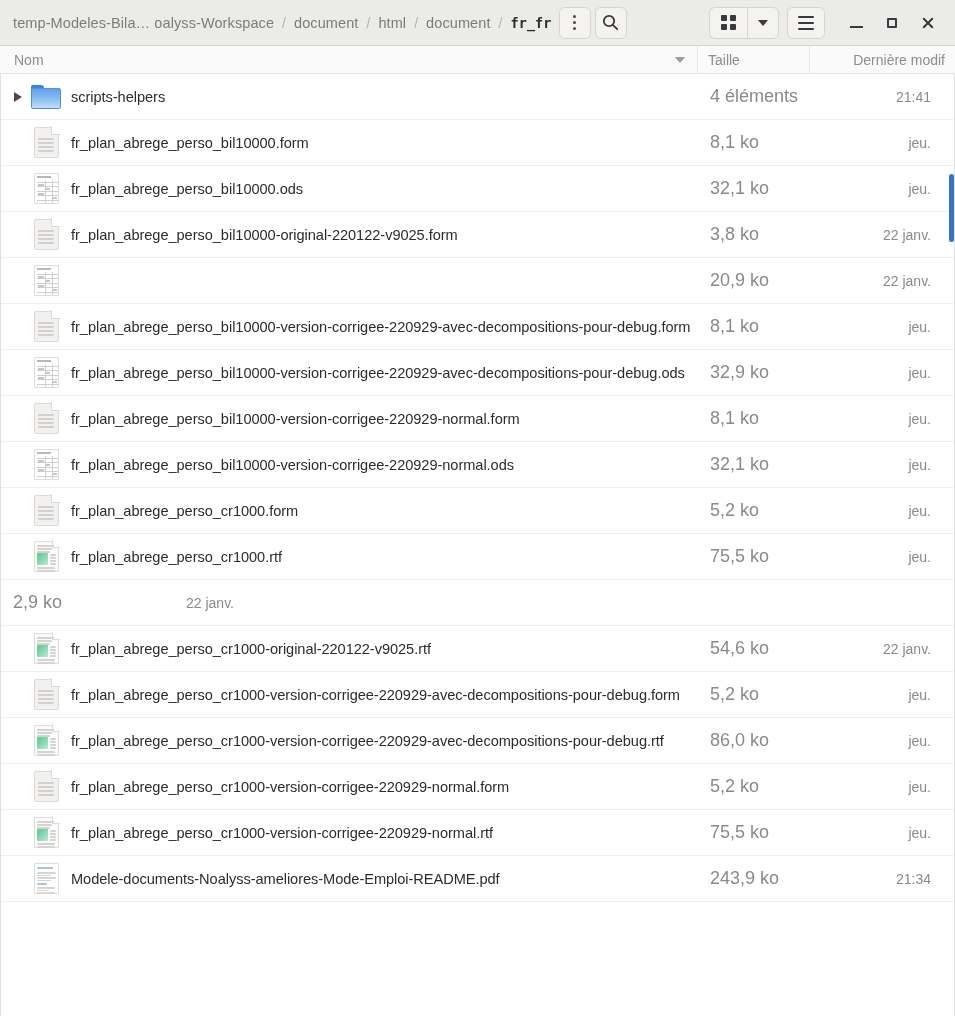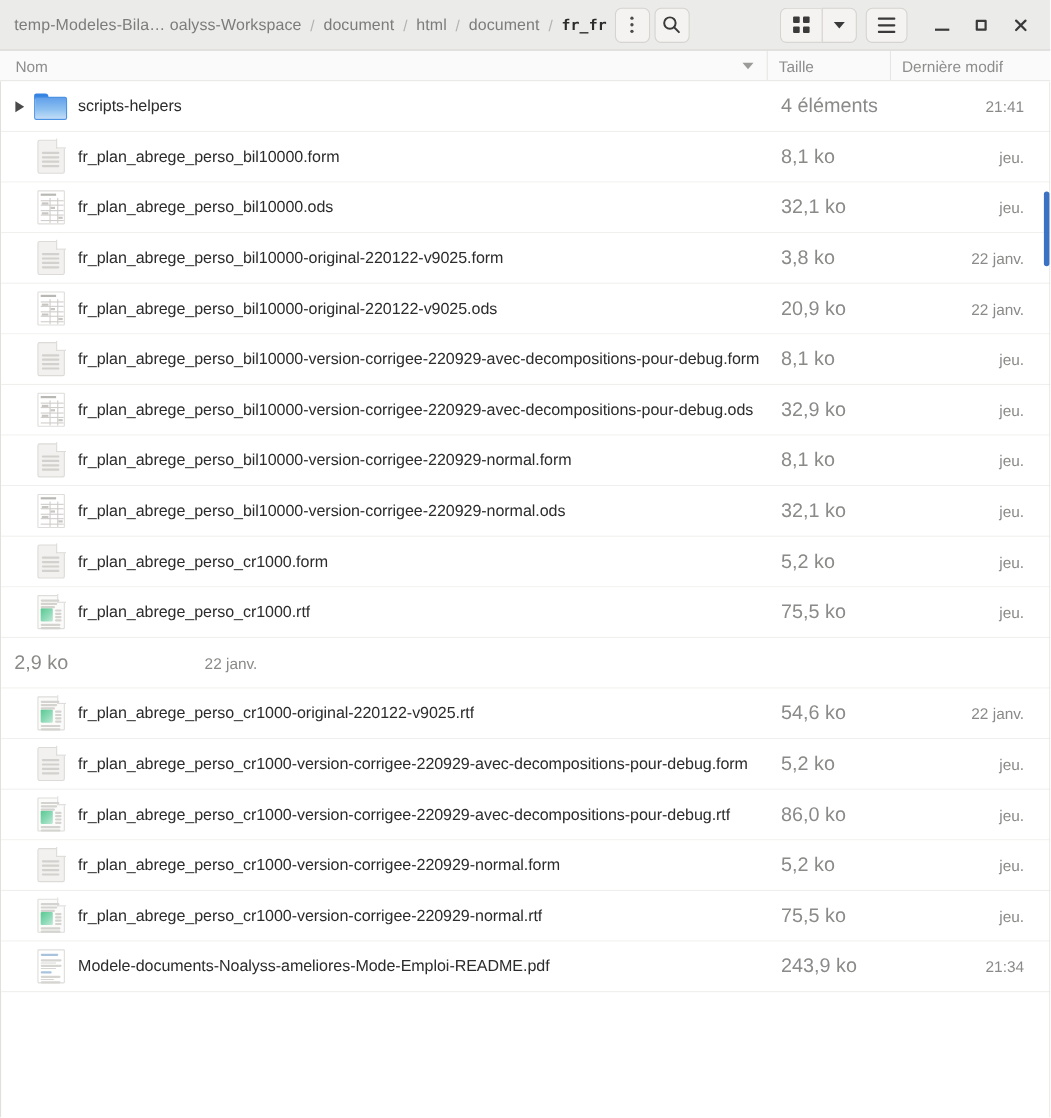--- a/index.html
+++ b/index.html
@@ -126,21 +126,21 @@
     color: #8d8d8b;
   }
   .colheader .cell {
     display: flex;
     align-items: center;
     padding: 0 10px;
     border-right: 1px solid #e6e6e4;
   }
   .col-name { flex: 1 1 auto; justify-content: space-between; padding-left: 14px !important; }
   .col-size { flex: 0 0 112px; }
-  .col-date { flex: 0 0 145px; border-right: none !important; justify-content: flex-start; }
+  .col-date { flex: 0 0 145px; border-right: none !important; justify-content: flex-end; }
   .sort-caret {
     width: 0; height: 0;
     border-left: 5px solid transparent;
     border-right: 5px solid transparent;
     border-top: 6px solid #9b9b99;
     margin-right: 2px;
   }
 
   
   .listwrap {
@@ -508,21 +508,20 @@
                   <span class="gr" style="left:2px;top:25.6px;width:21px;"></span>
                   <span class="vr" style="left:10px;top:6px;height:23px;"></span>
                   <span class="vr" style="left:17px;top:6px;height:23px;"></span>
                   <span class="blk" style="left:3px;top:10px;width:6px;"></span>
                   <span class="blk" style="left:3px;top:19px;width:6px;"></span>
                   <span class="blk" style="left:11px;top:14px;width:4px;"></span>
                   <span class="blk" style="left:18px;top:23px;width:4px;"></span>
                 </span>
               </span>
             </span>
-            <span class="fname">fr_plan_abrege_perso_bil10000-original-220122-v9025.ods</span>
           </div>
           <div class="cell-size">20,9 ko</div>
           <div class="cell-date">22 janv.</div>
         </div>
         <div class="row">
           <div class="cell-name">
             <span class="expander"></span>
             <span class="icon-slot">
               <span class="ic ic-doc">
                 <span class="page"></span>

